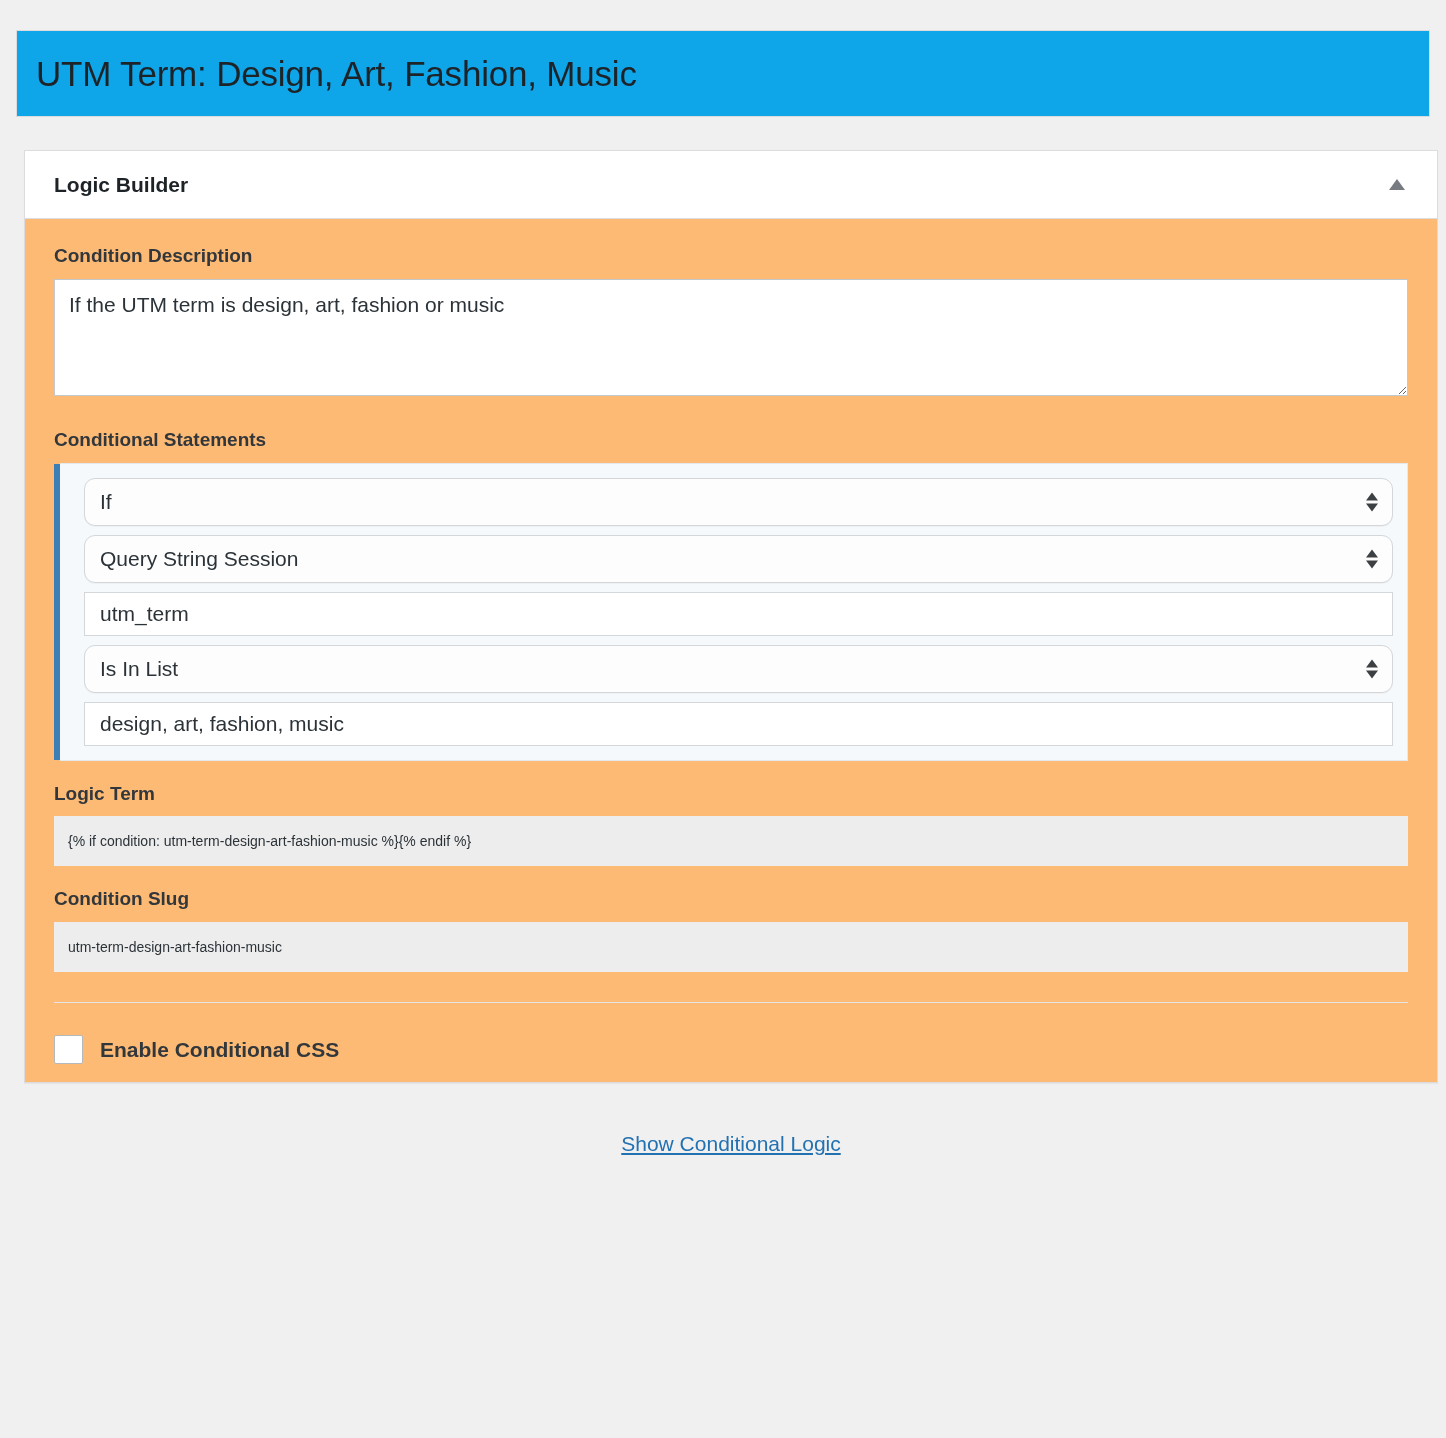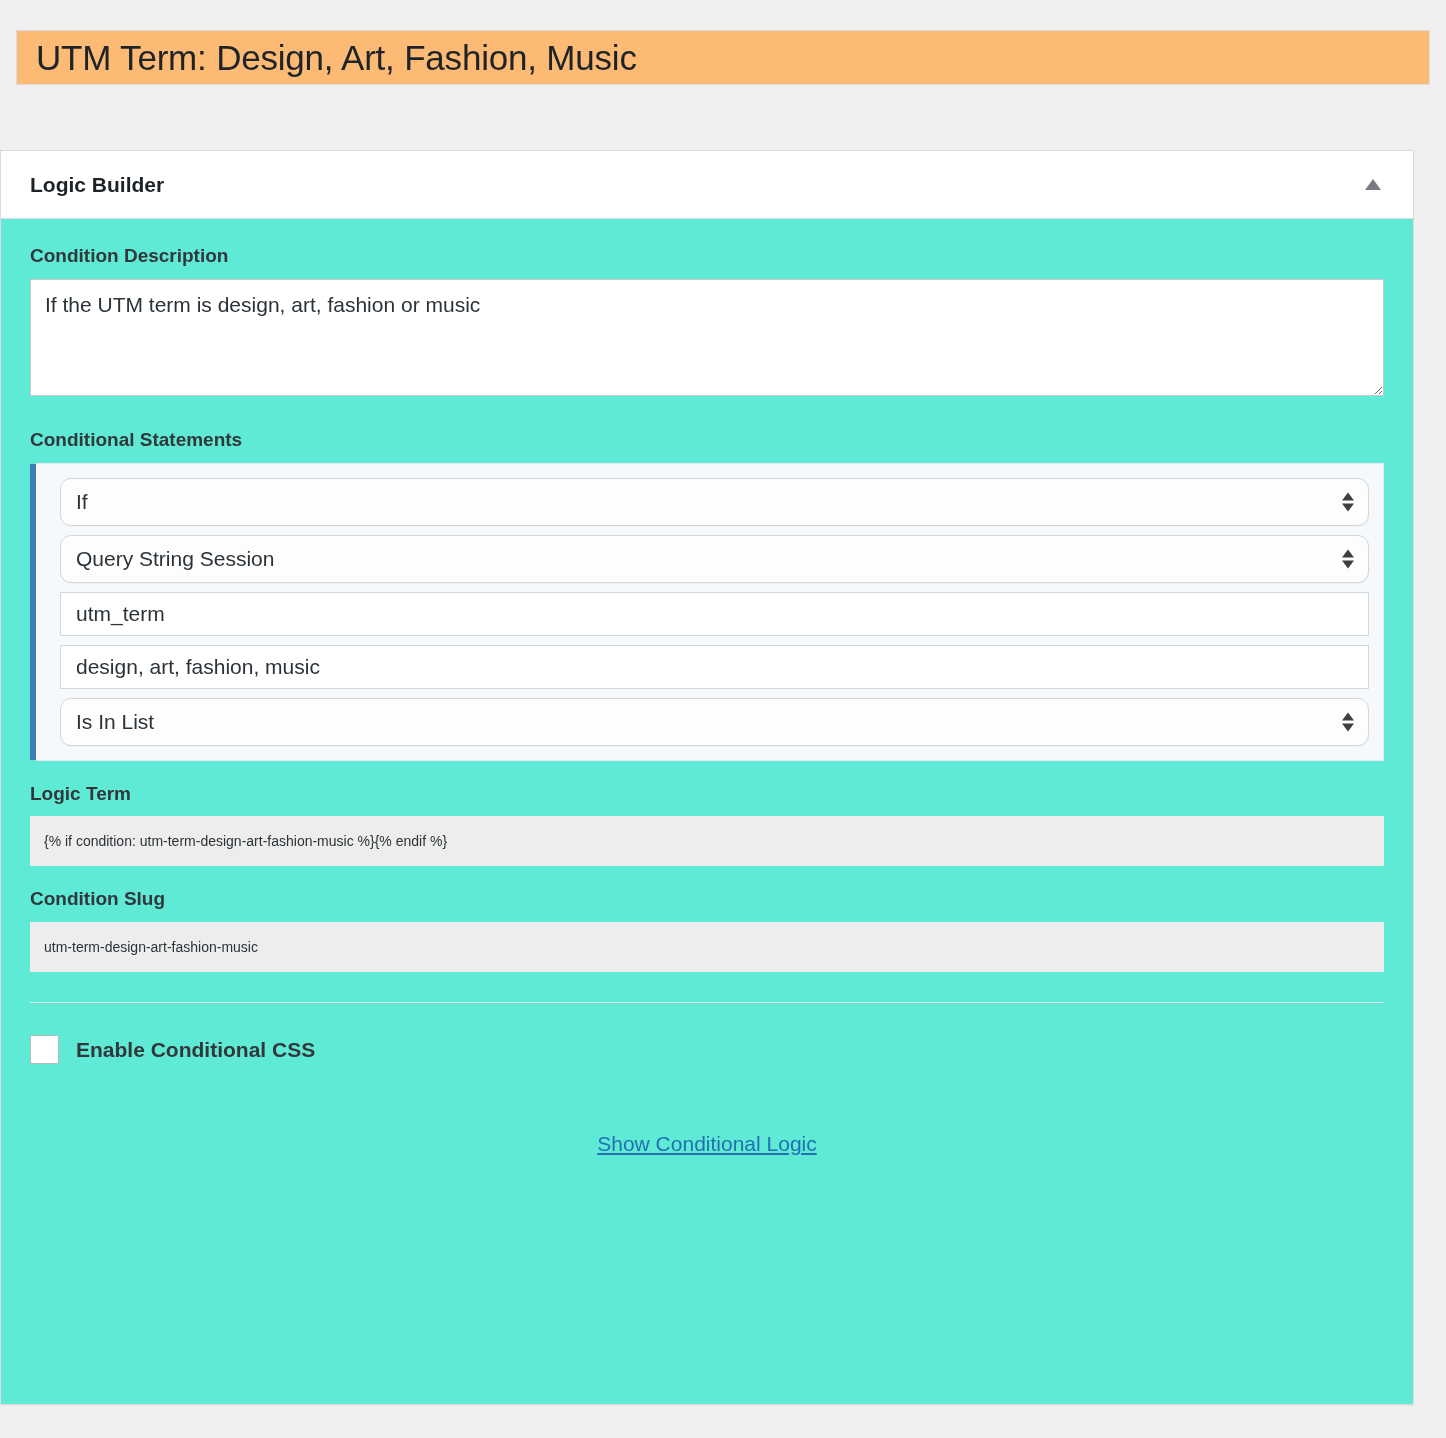--- a/index.html
+++ b/index.html
@@ -17,45 +17,45 @@
     background: #f0f0f1;
     overflow: hidden;
   }
 
   
   .title-panel {
     position: absolute;
     left: 16px;
     top: 30px;
     width: 1414px;
-    height: 55px;
-    box-sizing: border-box;
-    background: #fdba74;
+    height: 87px;
+    box-sizing: border-box;
+    background: #0ea5e9;
     border: 1px solid #dcdcde;
     display: flex;
     align-items: center;
   }
   .title-text {
     font-size: 35px;
     color: #1d2327;
     font-weight: 400;
     padding-left: 19px;
     letter-spacing: -0.2px;
     line-height: 1;
   }
 
   
   .main-panel {
     position: absolute;
-    left: 0;
+    left: 24px;
     top: 150px;
     width: 1414px;
-    height: 1255px;
-    box-sizing: border-box;
-    background: #5eead4;
+    height: 933px;
+    box-sizing: border-box;
+    background: #fdba74;
     border: 1px solid #dcdcde;
     box-shadow: 0 1px 1px rgba(0,0,0,.04);
   }
   .panel-header {
     height: 68px;
     box-sizing: border-box;
     border-bottom: 1px solid #dcdcde;
     display: flex;
     align-items: center;
     justify-content: space-between;
@@ -331,33 +331,33 @@
                 <span class="arw-dn"></span>
             </span>
           </div>
         </div>
 
         <div class="row">
           <input class="txtinput" type="text" value="utm_term" style="">
         </div>
 
         <div class="row">
-          <input class="txtinput" type="text" value="design, art, fashion, music" style="">
-        </div>
-
-        <div class="row">
           <div class="sel">
             <span>Is In List</span>
             <span class="sel-arrows">
               <span class="arw-up"></span>
                 <span class="arw-dn"></span>
             </span>
           </div>
         </div>
 
+        <div class="row">
+          <input class="txtinput" type="text" value="design, art, fashion, music" style="">
+        </div>
+
       </div>
 
       <div class="spacer-26"></div>
 
       <div class="field-label">Logic Term</div>
       <div class="readonly-box">{% if condition: utm-term-design-art-fashion-music %}{% endif %}</div>
 
       <div class="spacer-26"></div>
 
       <div class="field-label">Condition Slug</div>

